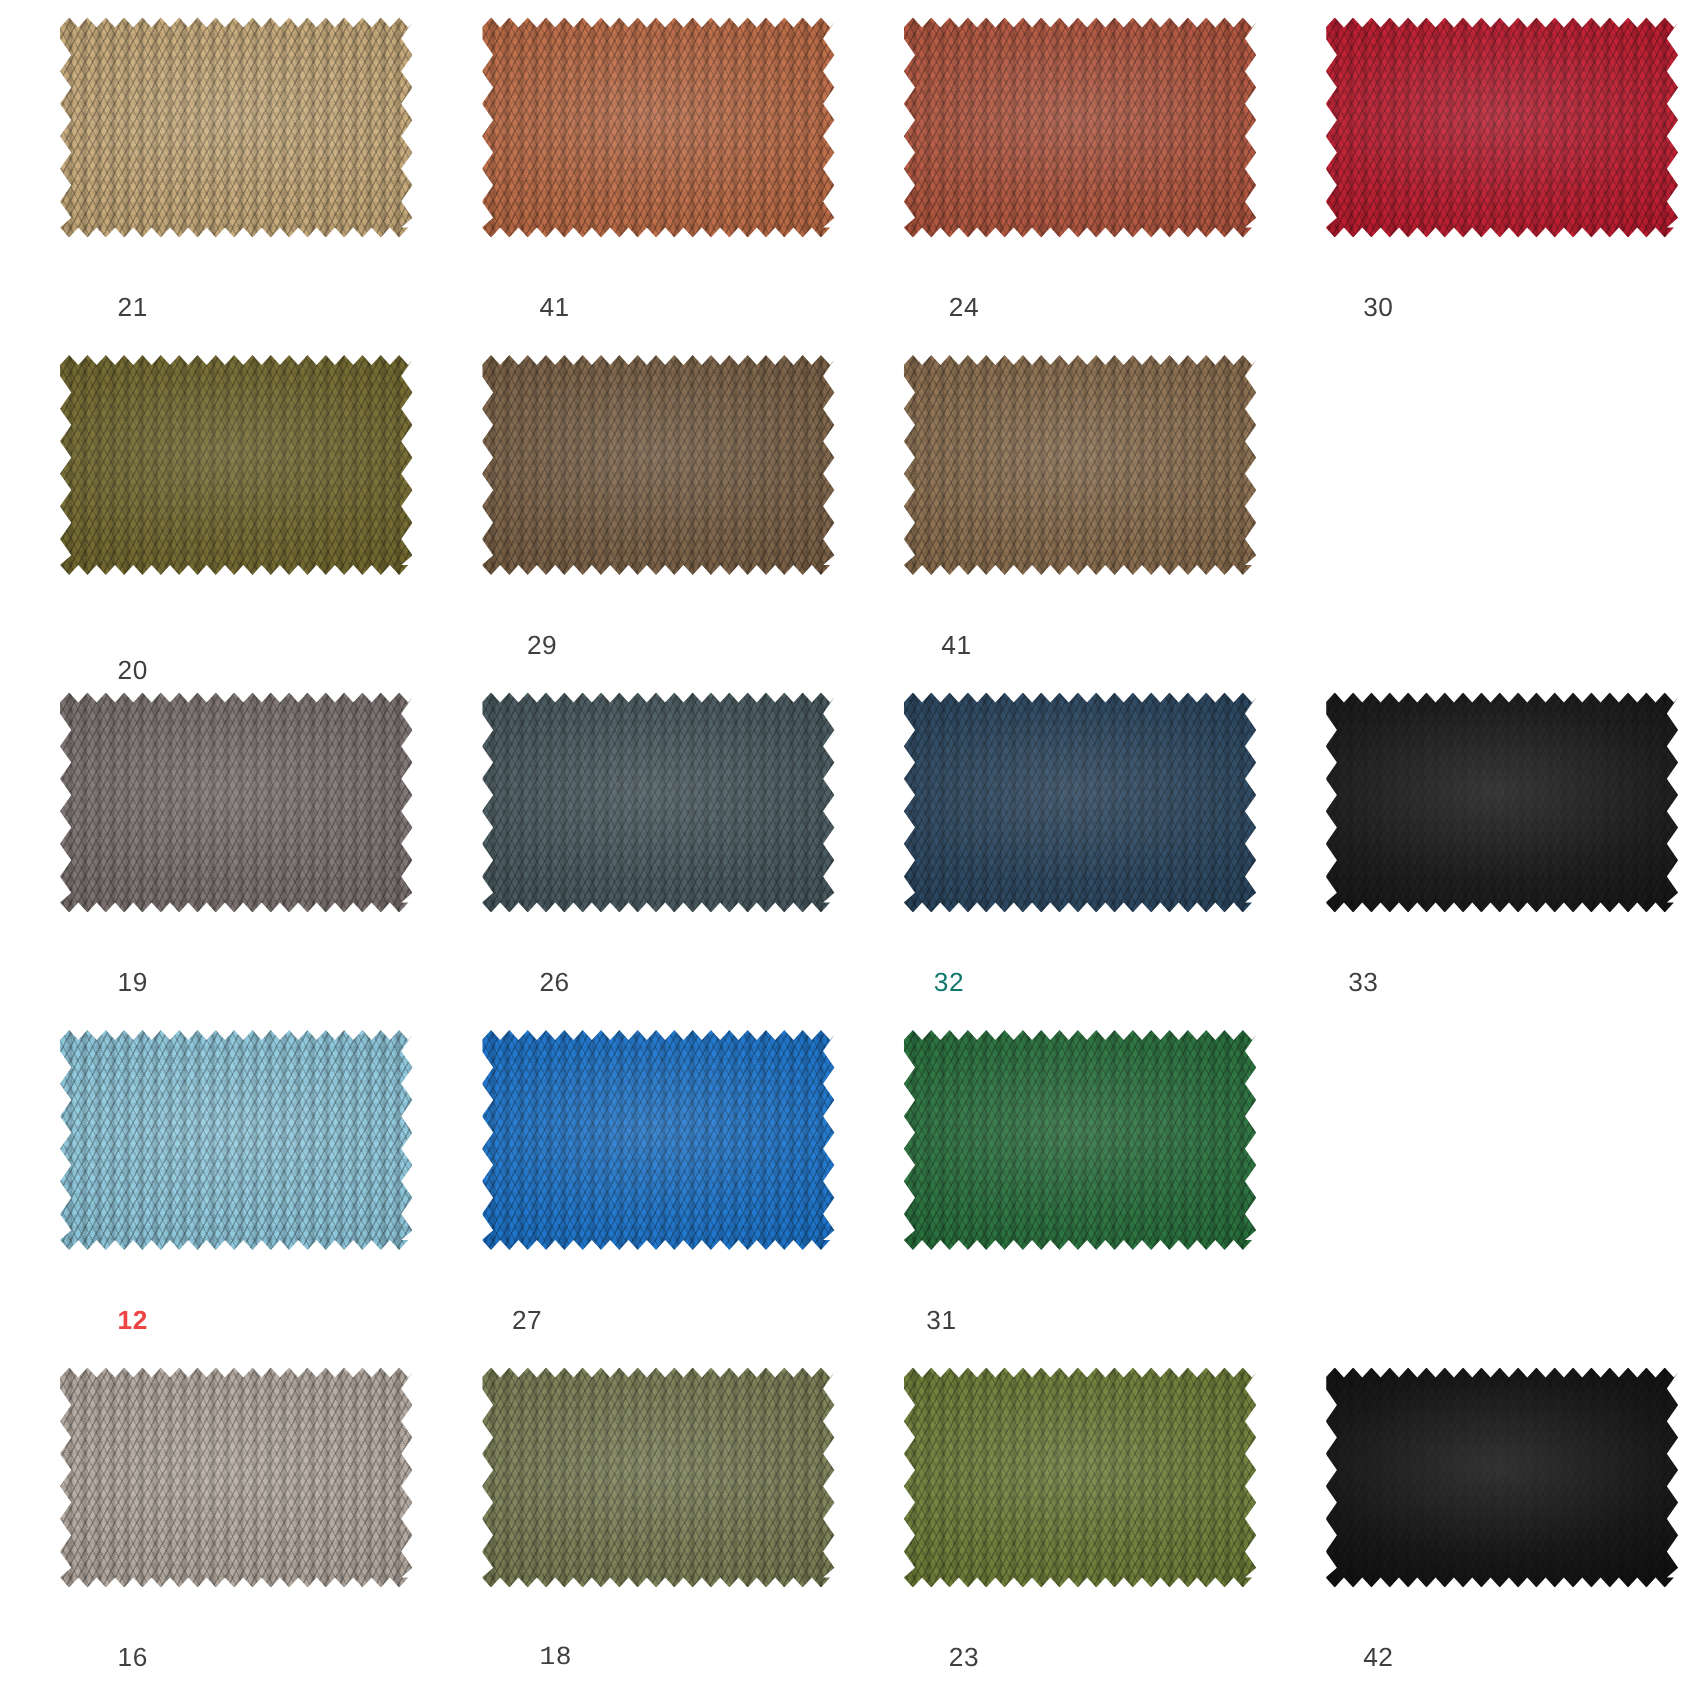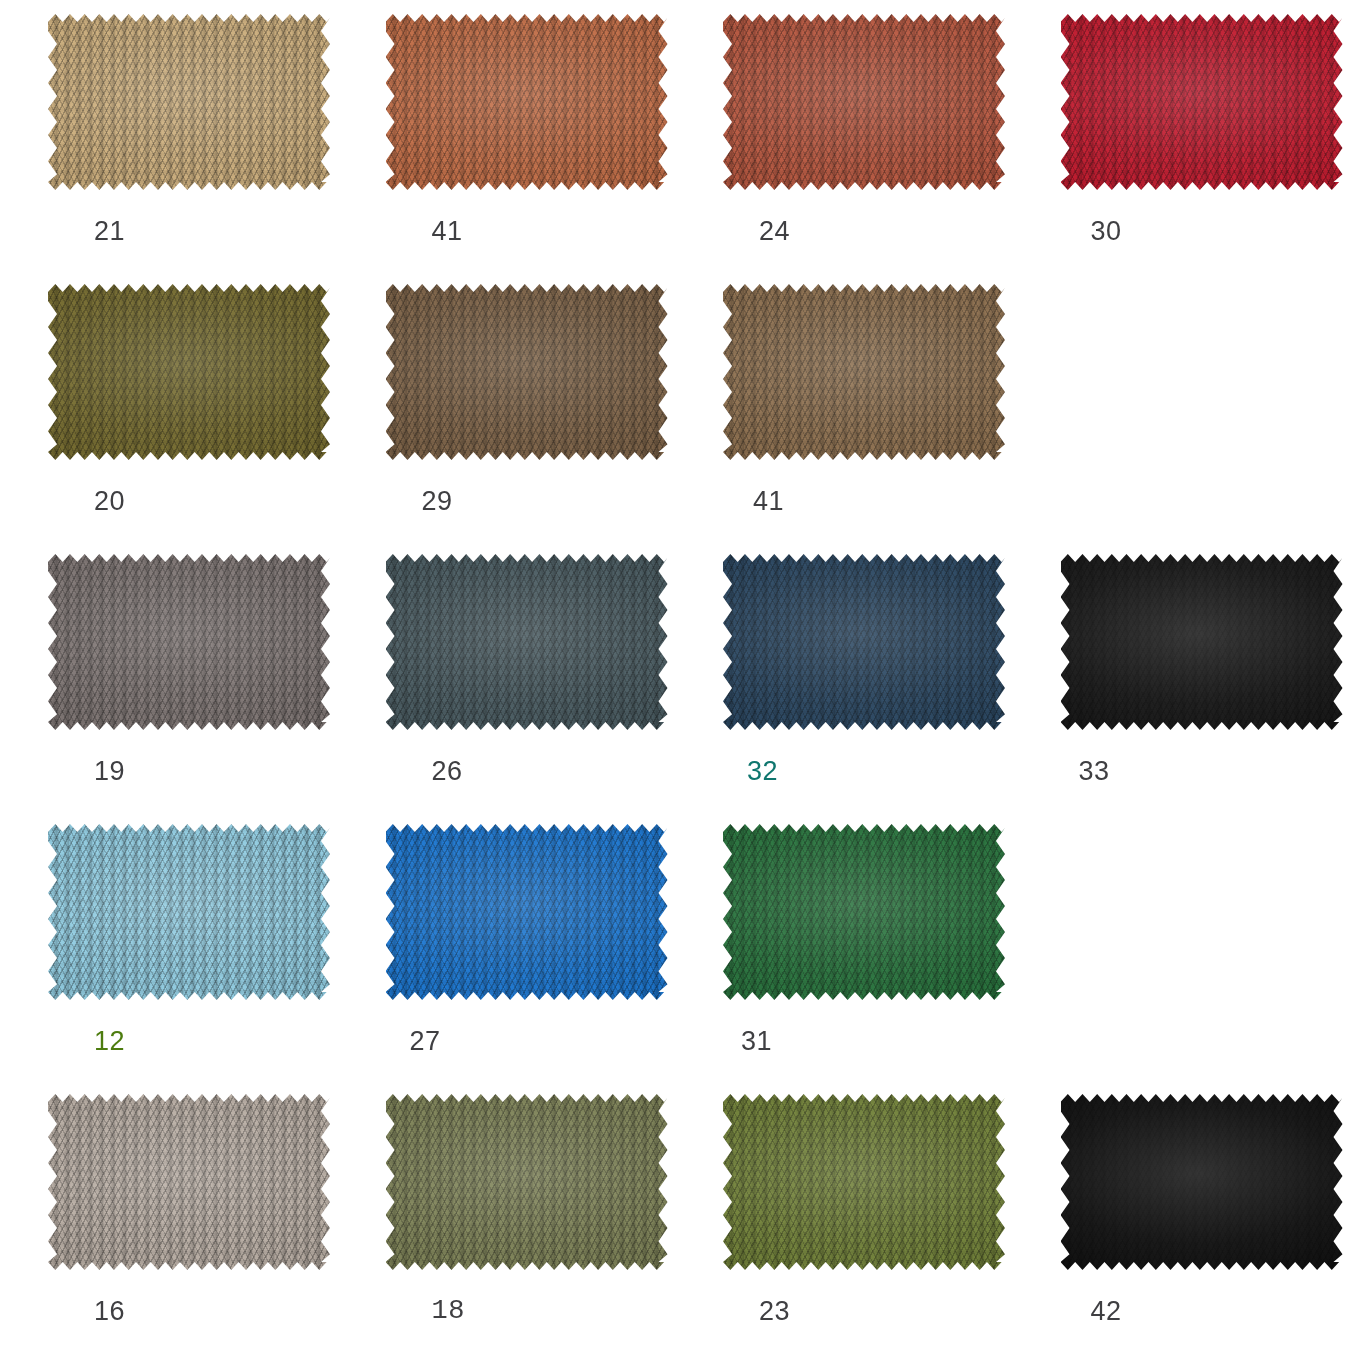--- a/index.html
+++ b/index.html
@@ -221,22 +221,22 @@
     height: 160px;
     border-radius: 4px;
     background: rgba(0,0,0,0.16);
     filter: blur(9px);
     z-index: -1;
   }
 
   
   .chip-label {
     position: absolute;
-    top: 218px;
-    font-size: 27px;
+    top: 236px;
+    font-size: 21px;
     line-height: 1;
     color: #3f3f42;
     font-weight: 400;
     letter-spacing: 0.5px;
     white-space: nowrap;
   }
 </style>
 </head>
 <body>
 
@@ -290,21 +290,21 @@
     <div class="swatch-row">
       <div class="swatch-cell">
         <div class="chip-wrap">
           <div class="chip-shadow"></div>
           <div class="chip">
             <div class="chip-base" style="background: rgb(115, 105, 44);"></div>
             <div class="chip-knit"></div>
             <div class="chip-sheen"></div>
           </div>
         </div>
-        <div class="chip-label" style="left: 94px; color: rgb(63, 63, 66);">20</div>
+        <div class="chip-label" style="left: 94px; color: rgb(63, 63, 66); margin-top: 20px;">20</div>
       </div>
       <div class="swatch-cell">
         <div class="chip-wrap">
           <div class="chip-shadow"></div>
           <div class="chip">
             <div class="chip-base" style="background: rgb(124, 97, 69);"></div>
             <div class="chip-knit"></div>
             <div class="chip-sheen"></div>
           </div>
         </div>
@@ -371,21 +371,21 @@
     <div class="swatch-row">
       <div class="swatch-cell">
         <div class="chip-wrap">
           <div class="chip-shadow"></div>
           <div class="chip">
             <div class="chip-base" style="background: rgb(142, 202, 223);"></div>
             <div class="chip-knit"></div>
             <div class="chip-sheen"></div>
           </div>
         </div>
-        <div class="chip-label" style="left: 94px; color: #4d7c0f;">12</div>
+        <div class="chip-label" style="left: 94px; color: #ef4444; font-weight: bold;">12</div>
       </div>
       <div class="swatch-cell">
         <div class="chip-wrap">
           <div class="chip-shadow"></div>
           <div class="chip">
             <div class="chip-base" style="background: rgb(24, 116, 207);"></div>
             <div class="chip-knit"></div>
             <div class="chip-sheen"></div>
           </div>
         </div>

